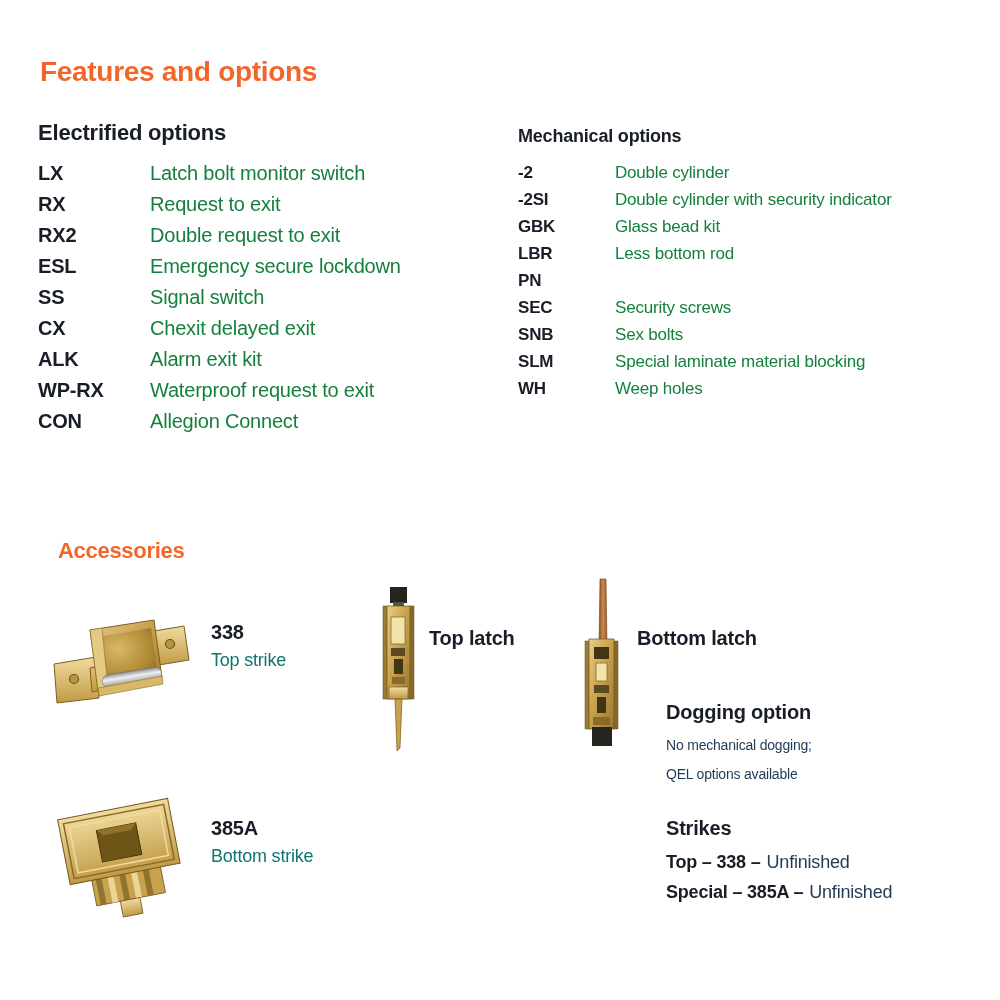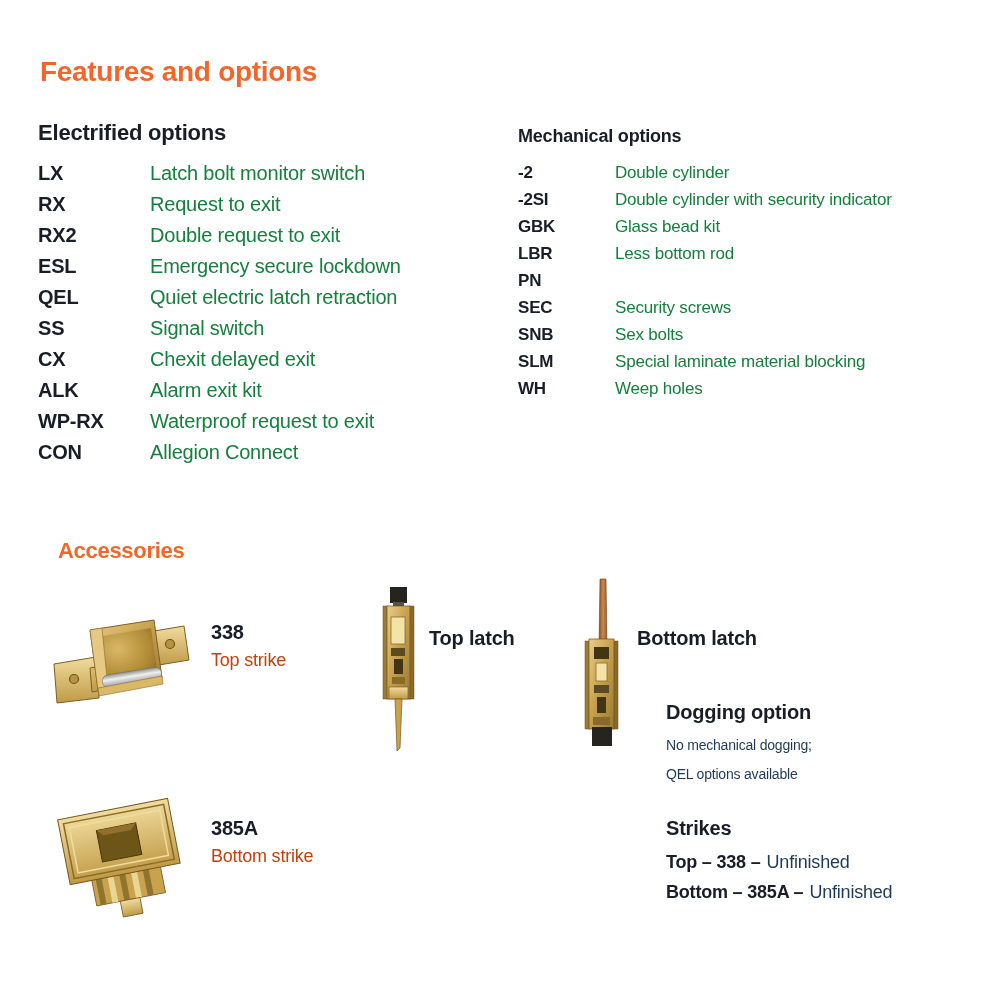--- a/index.html
+++ b/index.html
@@ -26,21 +26,21 @@
   .desc { color:#15803d; letter-spacing:-0.2px; white-space:nowrap; }
 
   .prod-img { position:absolute; }
   #img-top-strike { left:50px; top:606px; }
   #img-top-latch { left:376px; top:585px; }
   #img-bottom-latch { left:579px; top:577px; }
   #img-bottom-strike { left:50px; top:792px; }
 
   .prod-label { position:absolute; }
   .prod-code { font-size:20px; font-weight:bold; color:#181d27; line-height:24px; letter-spacing:-0.2px; }
-  .prod-name { font-size:18px; color:#c2410c; line-height:24px; margin-top:4px; letter-spacing:-0.2px; }
+  .prod-name { font-size:18px; color:#0f766e; line-height:24px; margin-top:4px; letter-spacing:-0.2px; }
   #label-338 { left:211px; top:620px; }
   #label-385a { left:211px; top:816px; }
   .latch-label { position:absolute; font-size:20px; font-weight:bold; color:#181d27; letter-spacing:-0.2px; }
   #label-top-latch { left:429px; top:627px; }
   #label-bottom-latch { left:637px; top:627px; }
 
   .text-block { position:absolute; }
   #dogging-block { left:666px; top:700px; }
   #strikes-block { left:666px; top:816px; }
   .block-heading { font-size:20px; font-weight:bold; color:#181d27; line-height:24px; margin-bottom:7px; letter-spacing:-0.2px; }
@@ -66,24 +66,20 @@
         <span class="code">RX</span>
         <span class="desc">Request to exit</span>
       </div>
     <div class="row">
         <span class="code">RX2</span>
         <span class="desc">Double request to exit</span>
       </div>
     <div class="row">
         <span class="code">ESL</span>
         <span class="desc">Emergency secure lockdown</span>
-      </div>
-    <div class="row">
-        <span class="code">QEL</span>
-        <span class="desc">Quiet electric latch retraction</span>
       </div>
     <div class="row">
         <span class="code">SS</span>
         <span class="desc">Signal switch</span>
       </div>
     <div class="row">
         <span class="code">CX</span>
         <span class="desc">Chexit delayed exit</span>
       </div>
     <div class="row">
@@ -253,16 +249,16 @@
   </svg>
 
   <div class="prod-label" id="label-385a">
     <div class="prod-code">385A</div>
     <div class="prod-name">Bottom strike</div>
   </div>
 
   <div class="text-block" id="strikes-block">
     <div class="block-heading">Strikes</div>
     <div class="srow"><span class="sbold">Top – 338 –</span><span class="snorm">Unfinished</span></div>
-    <div class="srow"><span class="sbold">Bottom – 385A –</span><span class="snorm">Unfinished</span></div>
+    <div class="srow"><span class="sbold">Special – 385A –</span><span class="snorm">Unfinished</span></div>
   </div>
 
 </div>
 
 </body></html>

